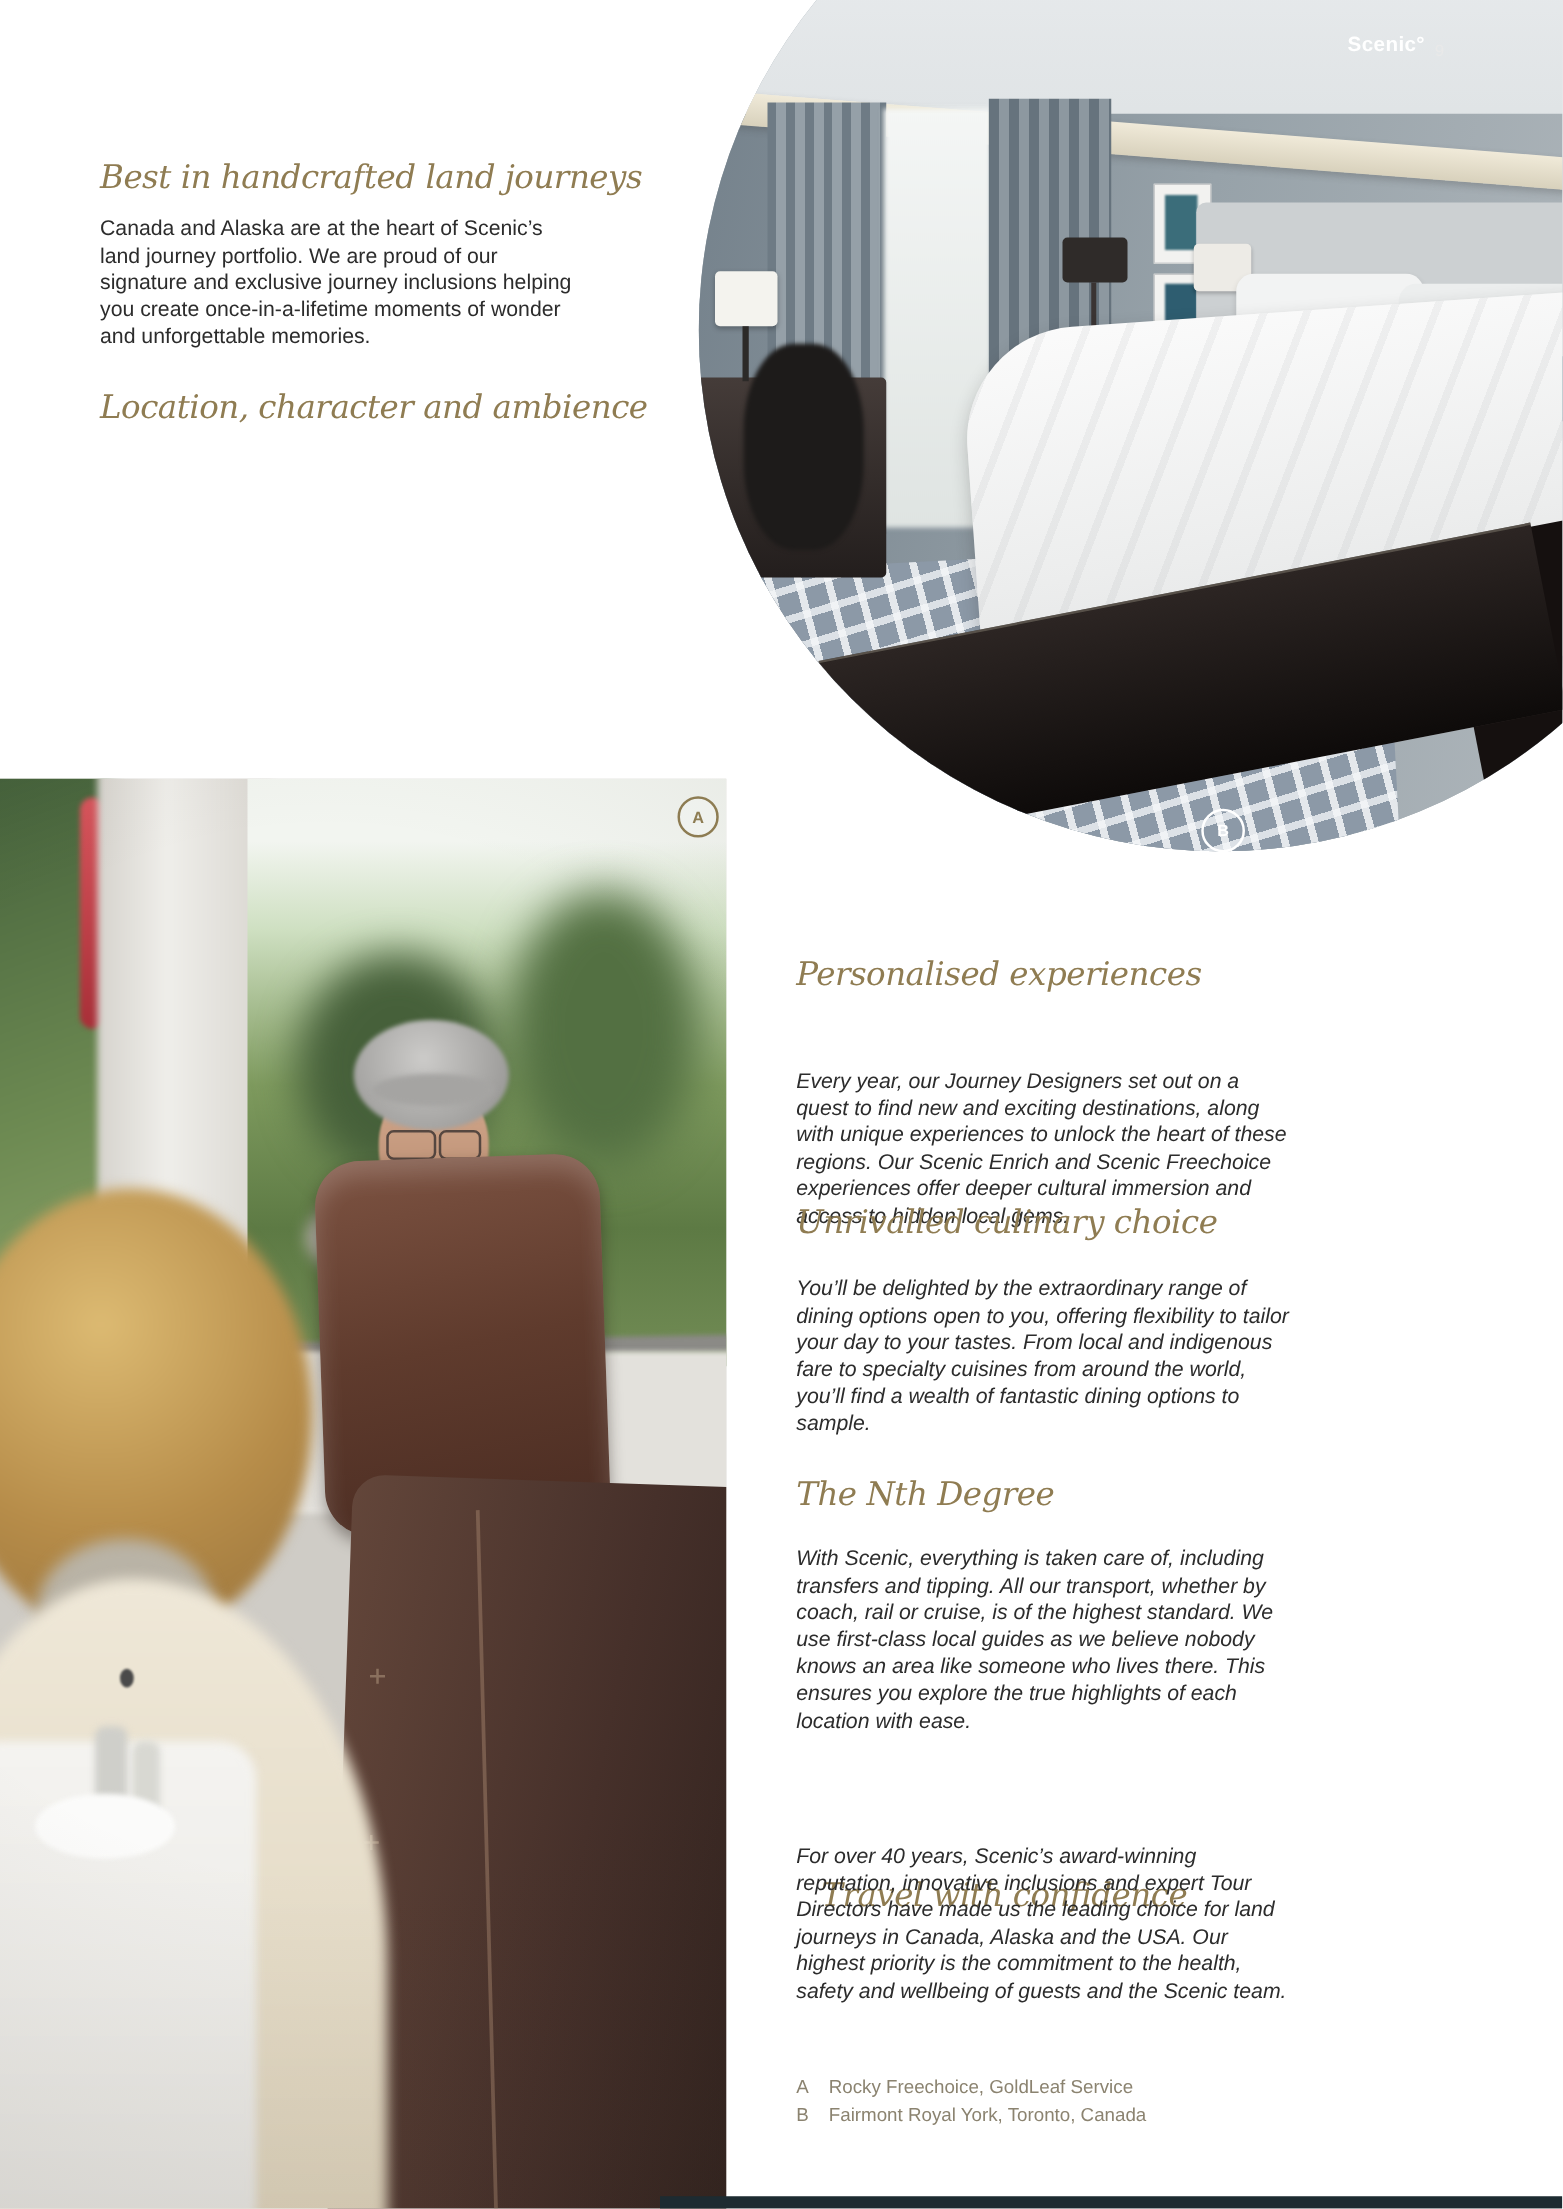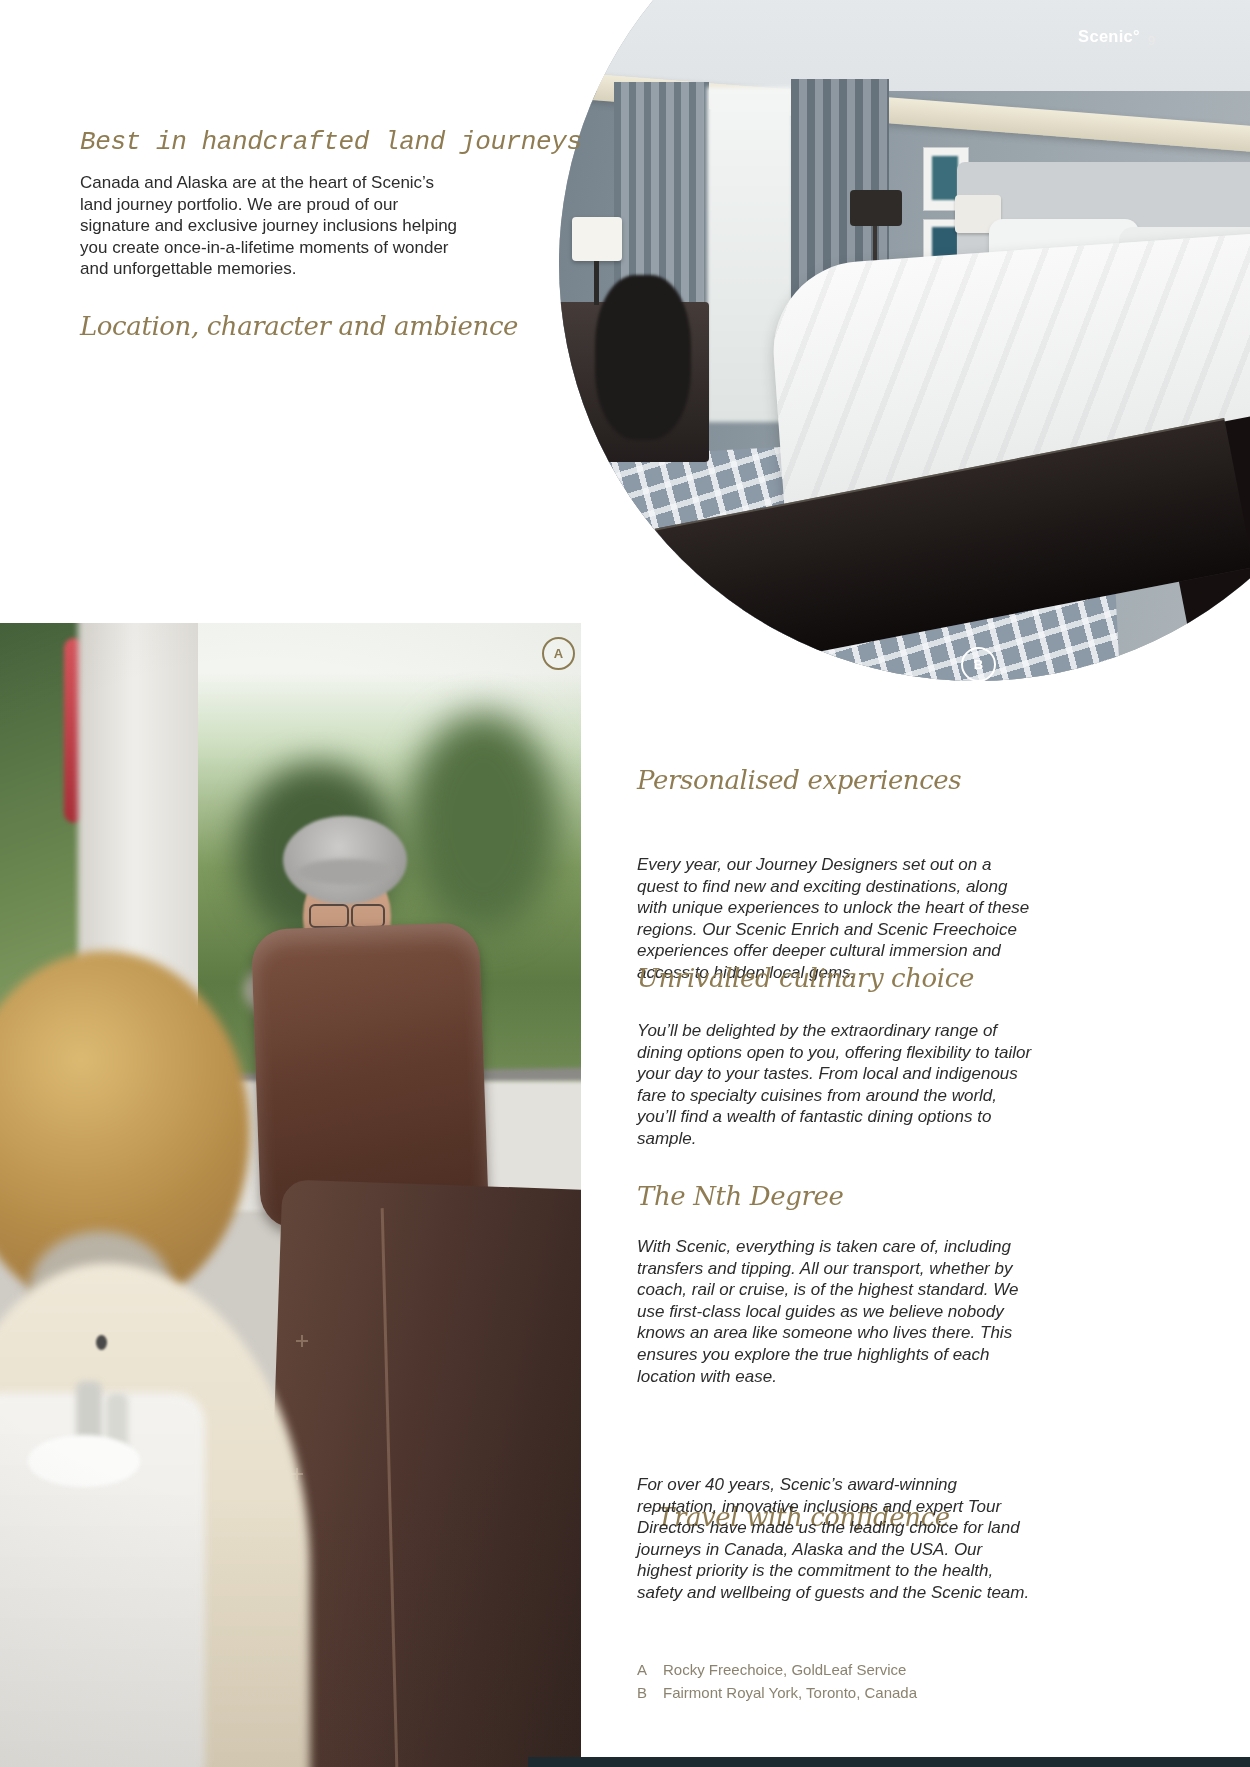--- a/index.html
+++ b/index.html
@@ -8,21 +8,21 @@
 
   
   .h-serif{font-family:"DejaVu Serif","Liberation Serif",serif;font-style:italic;
            font-size:26px;letter-spacing:-0.4px;color:#8f7c52;white-space:nowrap;
            position:absolute;line-height:1.1;}
   .body-p{position:absolute;font-size:17px;line-height:21.6px;color:#2c2c2c;}
   .left-col{left:80px;width:385px;}
   .right-col{left:637px;width:400px;font-style:italic;}
 
   
-  .lh1{top:128px;font-family:Liberation Mono, monospace;} .lp1{top:172px;}
+  .lh1{top:128px;} .lp1{top:172px;}
   .lh2{top:312px;} .lp2{top:356px;}
   .rh1{top:766px;} .rp1{top:854px;}
   .rh2{top:964px;} .rp2{top:1020px;}
   .rh3{top:1182px;} .rp3{top:1236px;}
   .rh4{top:1503px;margin-left:20px;} .rp4{top:1474px;}
 
   
   .brand{position:absolute;left:1040px;top:27px;width:100px;color:#fff;font-weight:bold;
          font-size:16.5px;letter-spacing:.3px;text-align:right;}
   .pagenum{position:absolute;left:1148px;top:33px;color:#e9e9e9;font-size:13px;}

